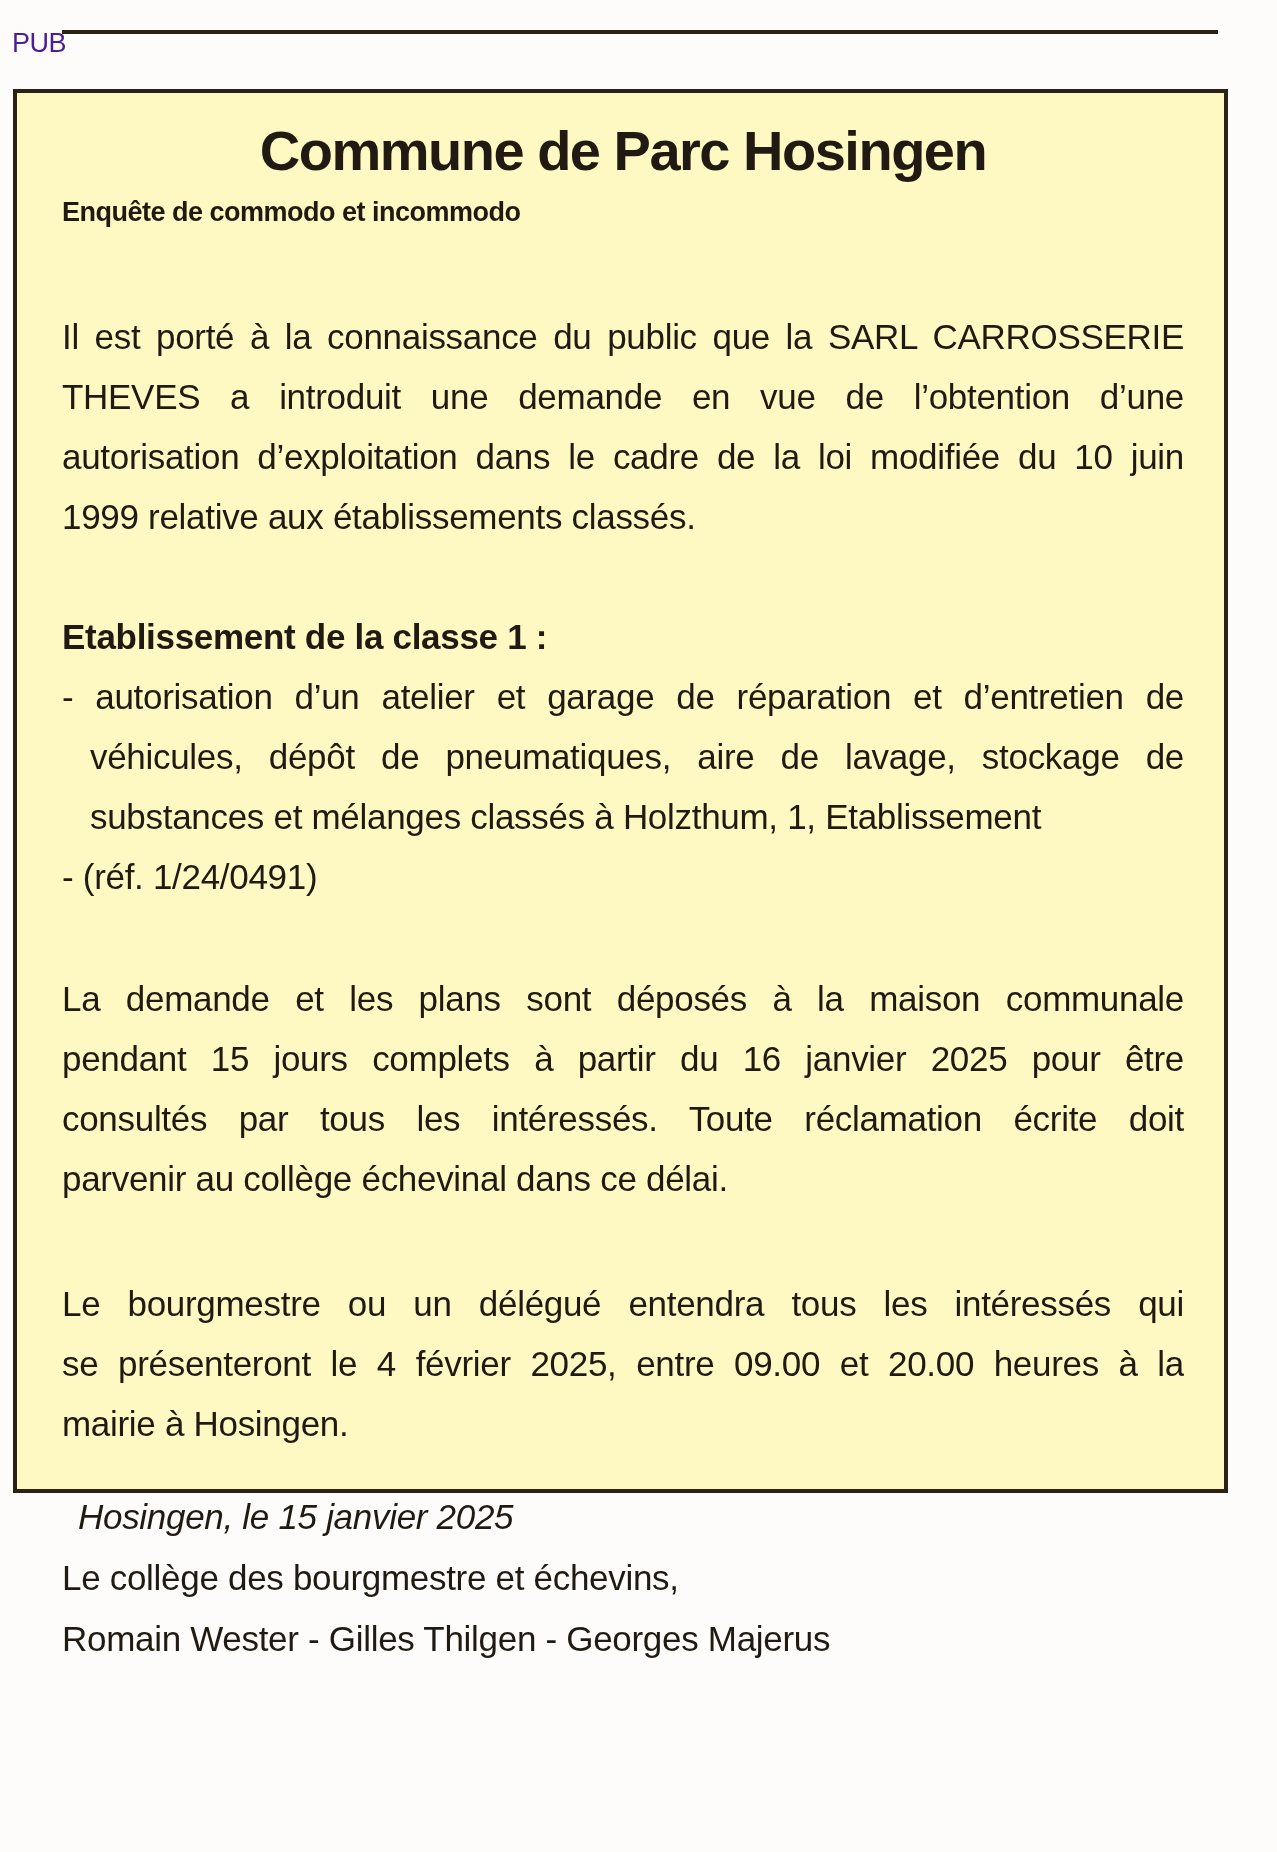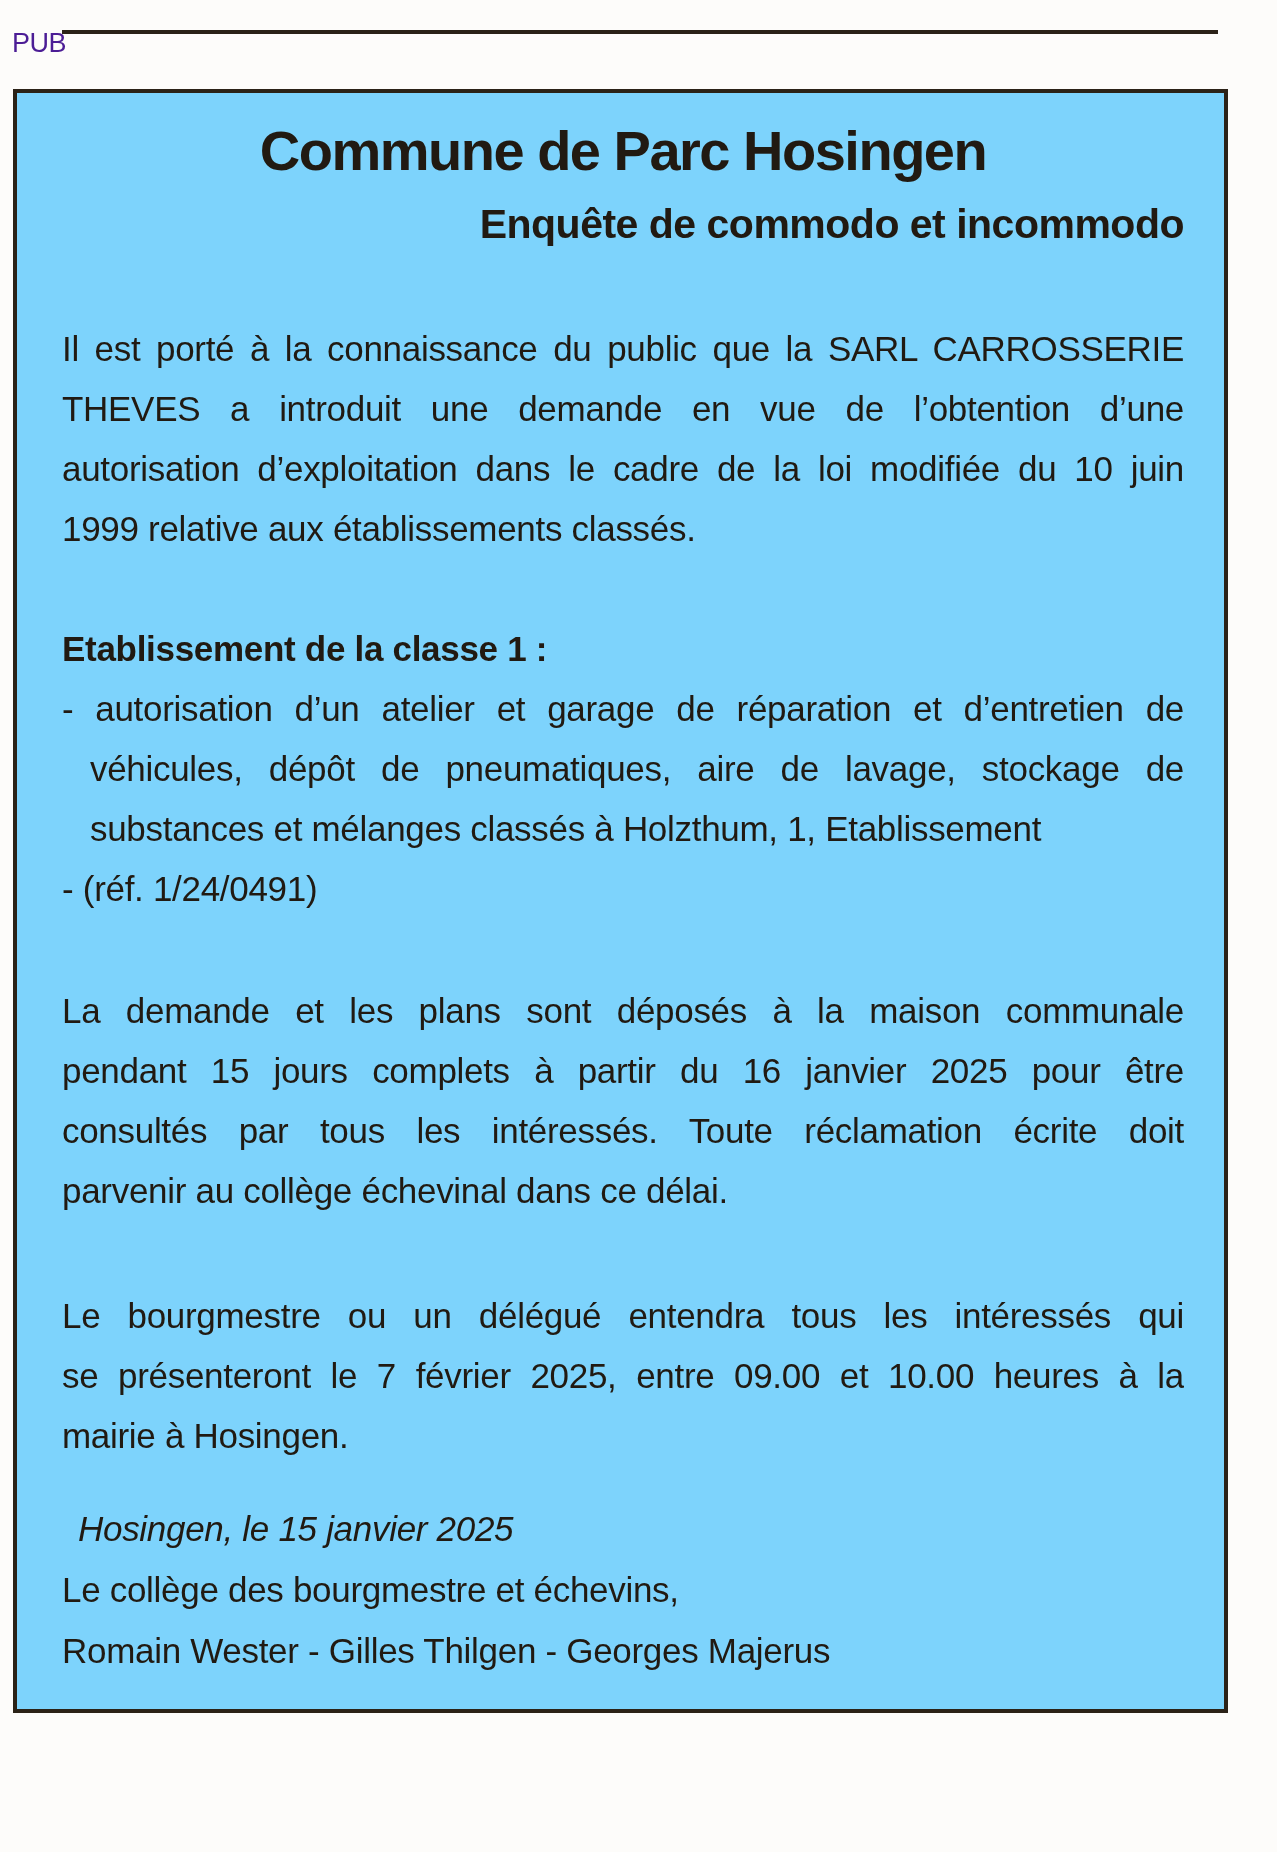--- a/index.html
+++ b/index.html
@@ -16,36 +16,36 @@
     font-size: 27px; line-height: 27px;
     color: #4c1d95; letter-spacing: -0.5px;
   }
   .top-rule {
     position: absolute; left: 62px; top: 30px;
     width: 1156px; height: 4px;
     background: #2b2217;
   }
   .notice-box {
     position: absolute; left: 13px; top: 89px;
-    width: 1215px; height: 1624px;
+    width: 1215px; height: 1404px;
     box-sizing: border-box;
     border: 4px solid #2b2217;
-    background: #7dd3fc;
+    background: #fef9c3;
     padding: 0 40px 0 45px;
   }
   .title {
     margin-top: 26px;
     text-align: center;
     font-size: 56px; font-weight: bold;
     line-height: 64px; letter-spacing: -1.5px;
   }
   .subtitle {
-    margin-top: 16px;
-    text-align: right;
-    font-size: 41px; font-weight: bold;
+    margin-top: 4px;
+    text-align: left;
+    font-size: 27px; font-weight: bold;
     line-height: 50px; letter-spacing: -0.5px;
   }
   .para {
     font-size: 35px; line-height: 60px; letter-spacing: -0.3px;
   }
   .pline { height: 60px; line-height: 60px; overflow: hidden; }
   
   .just { text-align: justify; text-align-last: justify; }
   .just::after { content: ""; display: inline-block; width: 100%; height: 0; }
   .intro { margin-top: 70px; }
@@ -91,21 +91,21 @@
 
   <div class="para deposit">
       <div class="pline just">La demande et les plans sont déposés à la maison communale</div>
       <div class="pline just">pendant 15 jours complets à partir du 16 janvier 2025 pour être</div>
       <div class="pline just">consultés par tous les intéressés. Toute réclamation écrite doit</div>
       <div class="pline">parvenir au collège échevinal dans ce délai.</div>
     </div>
 
   <div class="para hearing">
       <div class="pline just">Le bourgmestre ou un délégué entendra tous les intéressés qui</div>
-      <div class="pline just">se présenteront le 7 février 2025, entre 09.00 et 10.00 heures à la</div>
+      <div class="pline just">se présenteront le 4 février 2025, entre 09.00 et 20.00 heures à la</div>
       <div class="pline">mairie à Hosingen.</div>
     </div>
 
   <div class="signature">
     <div class="sig-line italic">Hosingen, le 15 janvier 2025</div>
     <div class="sig-line">Le collège des bourgmestre et échevins,</div>
     <div class="sig-line">Romain Wester - Gilles Thilgen - Georges Majerus</div>
   </div>
 </div>
 

